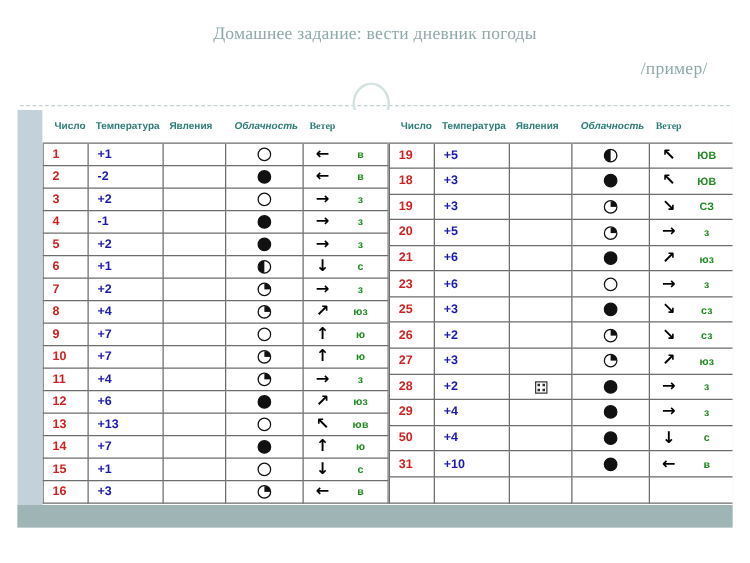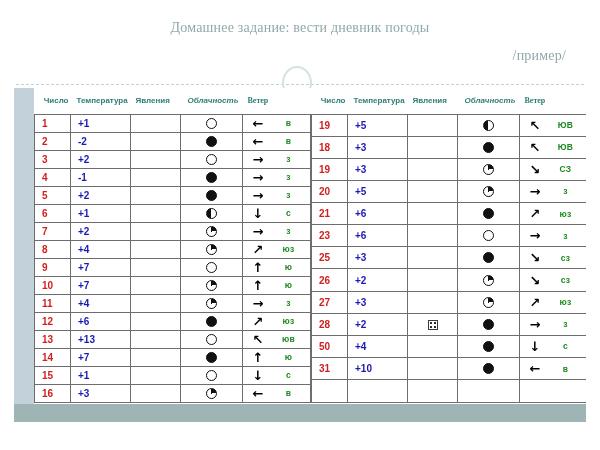--- a/index.html
+++ b/index.html
@@ -560,20 +560,32 @@
                 <td class="c-phen"><span class="phen-snow"></span></td>
                 <td class="c-cloud"><span class="cloud full"></span></td>
                 <td class="c-wind">
                   <div class="wind-cell">
                     <span class="wind-arrow">→</span>
                     <span class="wind-dir">з</span>
                   </div>
                 </td>
               </tr>
               <tr class="row-thin">
+                <td class="c-num">29</td>
+                <td class="c-temp">+4</td>
+                <td class="c-phen"></td>
+                <td class="c-cloud"><span class="cloud full"></span></td>
+                <td class="c-wind">
+                  <div class="wind-cell">
+                    <span class="wind-arrow">→</span>
+                    <span class="wind-dir">з</span>
+                  </div>
+                </td>
+              </tr>
+              <tr class="row-thin">
                 <td class="c-num">50</td>
                 <td class="c-temp">+4</td>
                 <td class="c-phen"></td>
                 <td class="c-cloud"><span class="cloud full"></span></td>
                 <td class="c-wind">
                   <div class="wind-cell">
                     <span class="wind-arrow">↓</span>
                     <span class="wind-dir">с</span>
                   </div>
                 </td>

